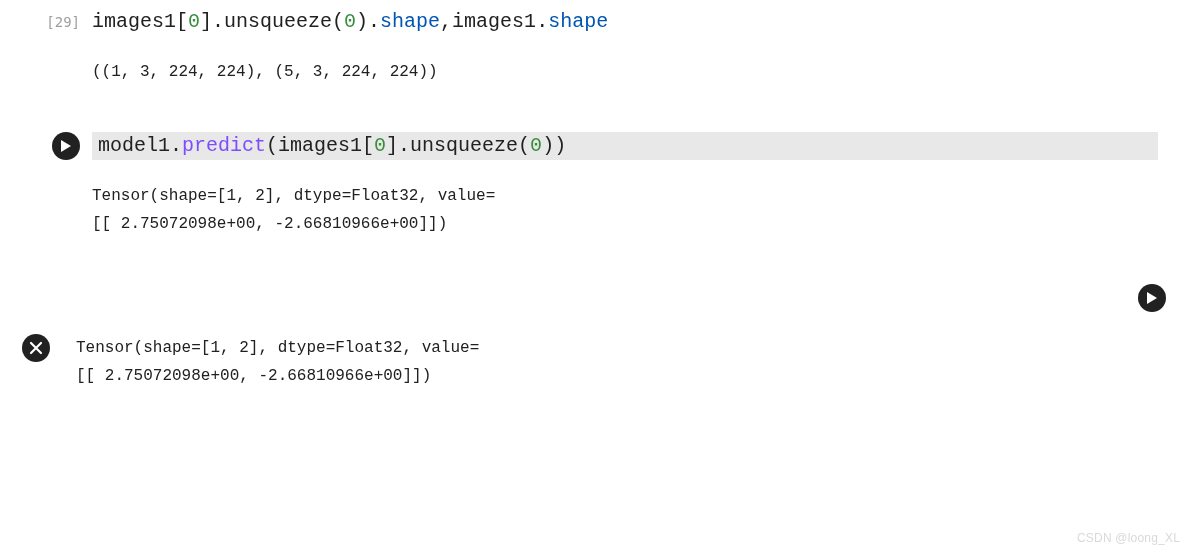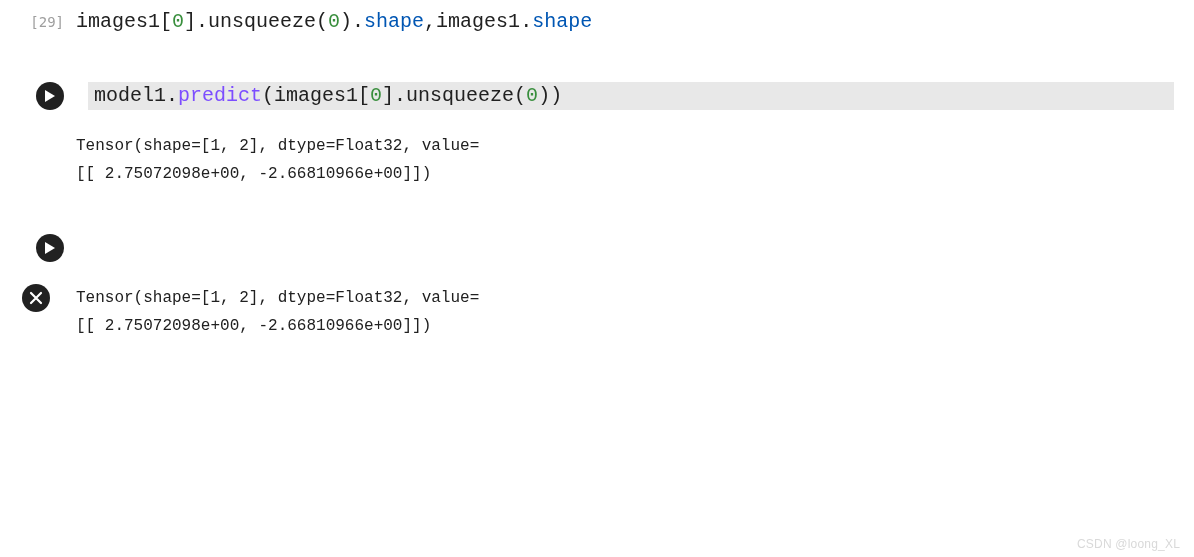--- a/index.html
+++ b/index.html
@@ -9,21 +9,22 @@
       background: #fff;
       color: #212121;
       width: 1194px;
       height: 557px;
       overflow: hidden;
       position: relative;
     }
     .cell {
       display: flex;
       align-items: flex-start;
-      padding: 8px 0;
+      padding: 8px 16px;
+      justify-content: flex-end;
     }
     .cell-selected .input-area {
       background: #e8e8e8;
     }
     .gutter {
       width: 76px;
       flex-shrink: 0;
       display: flex;
       align-items: center;
       justify-content: flex-end;
@@ -68,56 +69,58 @@
     }
     .code-line {
       font-family: Menlo, Monaco, Consolas, "Courier New", monospace;
       font-size: 20px;
       line-height: 28px;
       white-space: pre;
       color: #212121;
     }
     .input-area {
       padding: 0 6px;
-      margin-left: 12px;
     }
     .output-block {
       margin-top: 22px;
       margin-left: 0;
     }
     .out-line {
       font-family: Menlo, Monaco, Consolas, "Courier New", monospace;
       font-size: 16px;
       line-height: 28px;
       white-space: pre;
       color: #212121;
     }
     .t-attr { color: #0056b3; }
     .t-func { color: #7c4dff; }
     .t-num { color: #388e3c; }
     .watermark {
       position: absolute;
-      bottom: 6px;
+      bottom: 12px;
       right: 14px;
       font-family: Arial, sans-serif;
       font-size: 12px;
       color: #d9d9d9;
       letter-spacing: 0.2px;
     }
     .spacer { height: 30px; }
   </style>
 </head>
 <body>
 
 <div class="cell">
   <div class="gutter">
     <span class="exec-count">[29]</span>
   </div>
   <div class="main-area">
     <div class="code-line"><span>images1[</span><span class="t-num">0</span><span>].unsqueeze(</span><span class="t-num">0</span><span>).</span><span class="t-attr">shape</span><span>,images1.</span><span class="t-attr">shape</span></div>
+    <div class="output-block">
+      <div class="out-line">((1, 3, 224, 224), (5, 3, 224, 224))</div>
+    </div>
   </div>
 </div>
 
 <div class="spacer"></div>
 
 <div class="cell cell-selected">
   <div class="gutter">
     <div class="run-btn">
       <svg width="12" height="14" viewBox="0 0 12 14">
           <path d="M1 1 L11 7 L1 13 Z" fill="#fff"></path>

